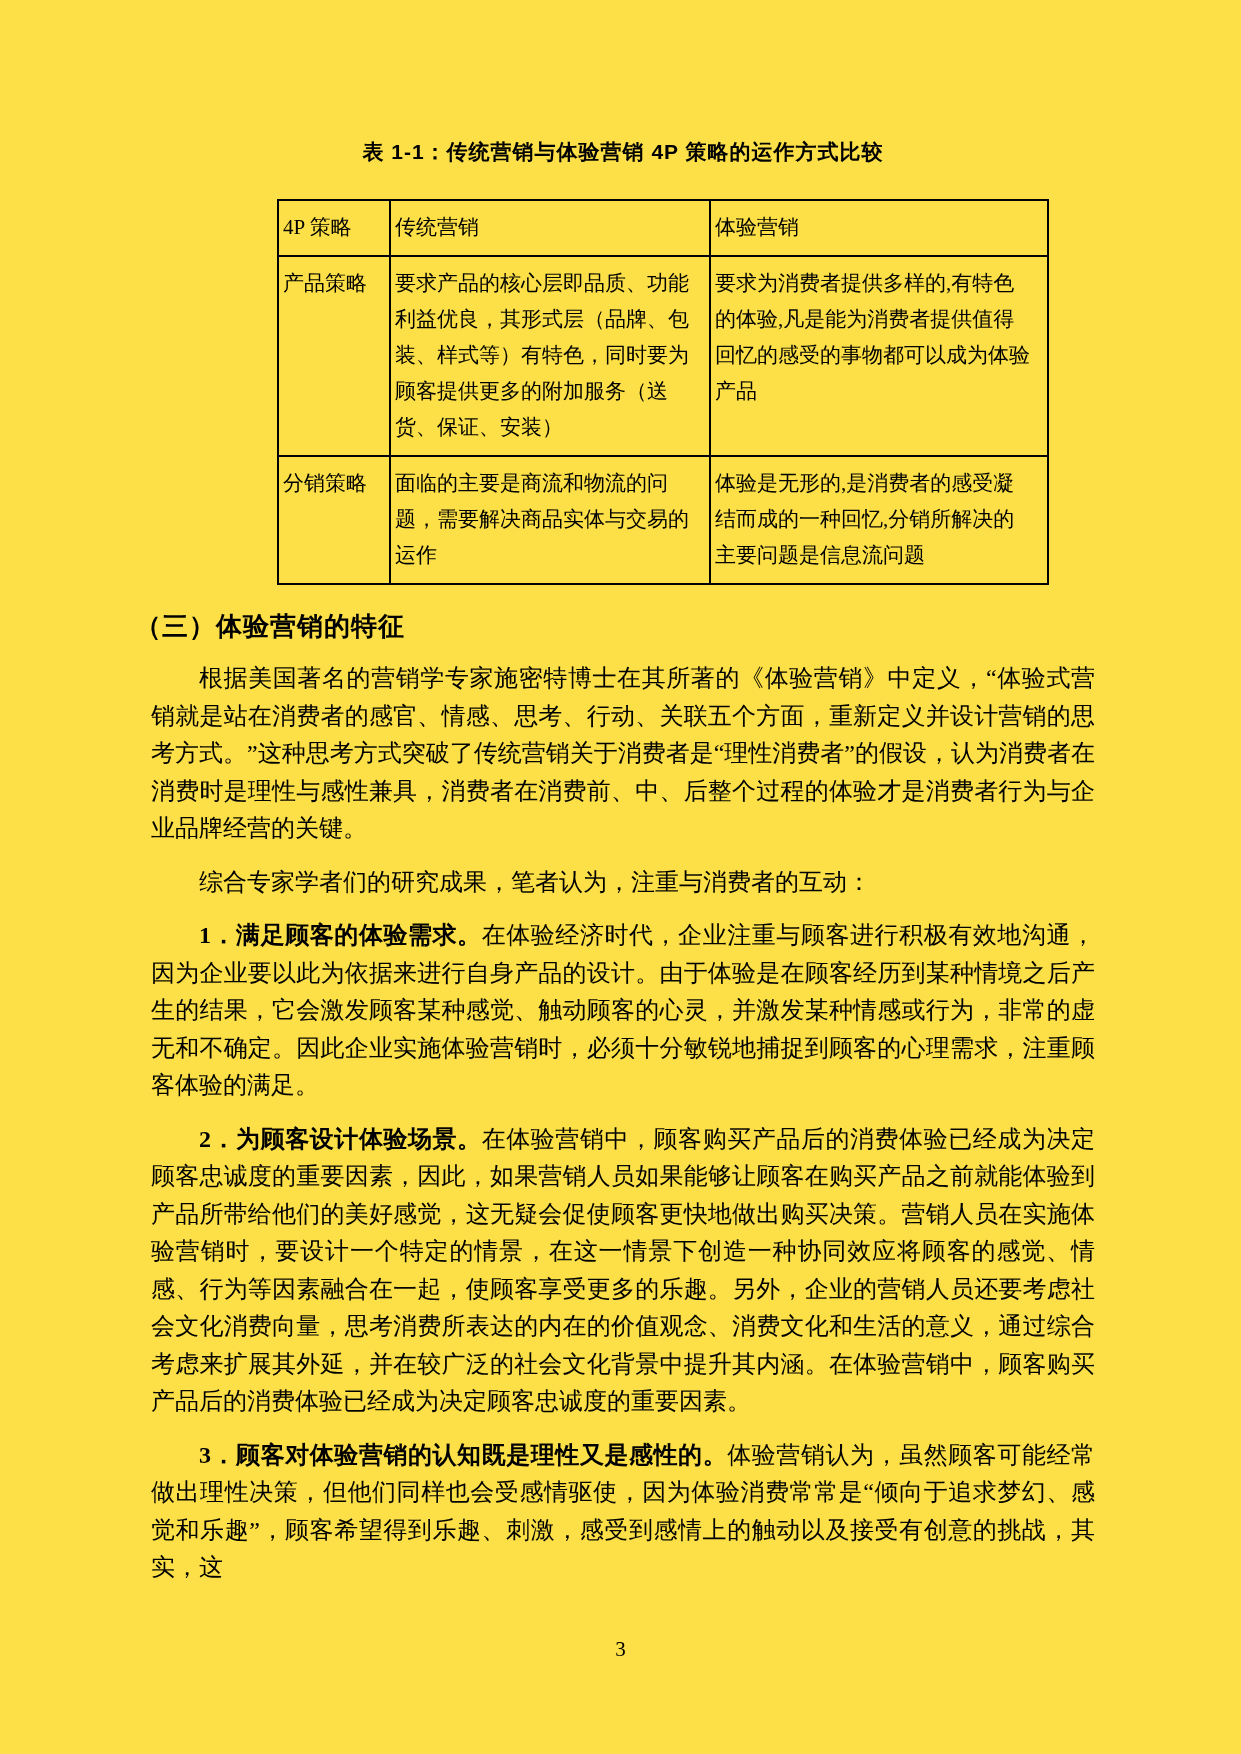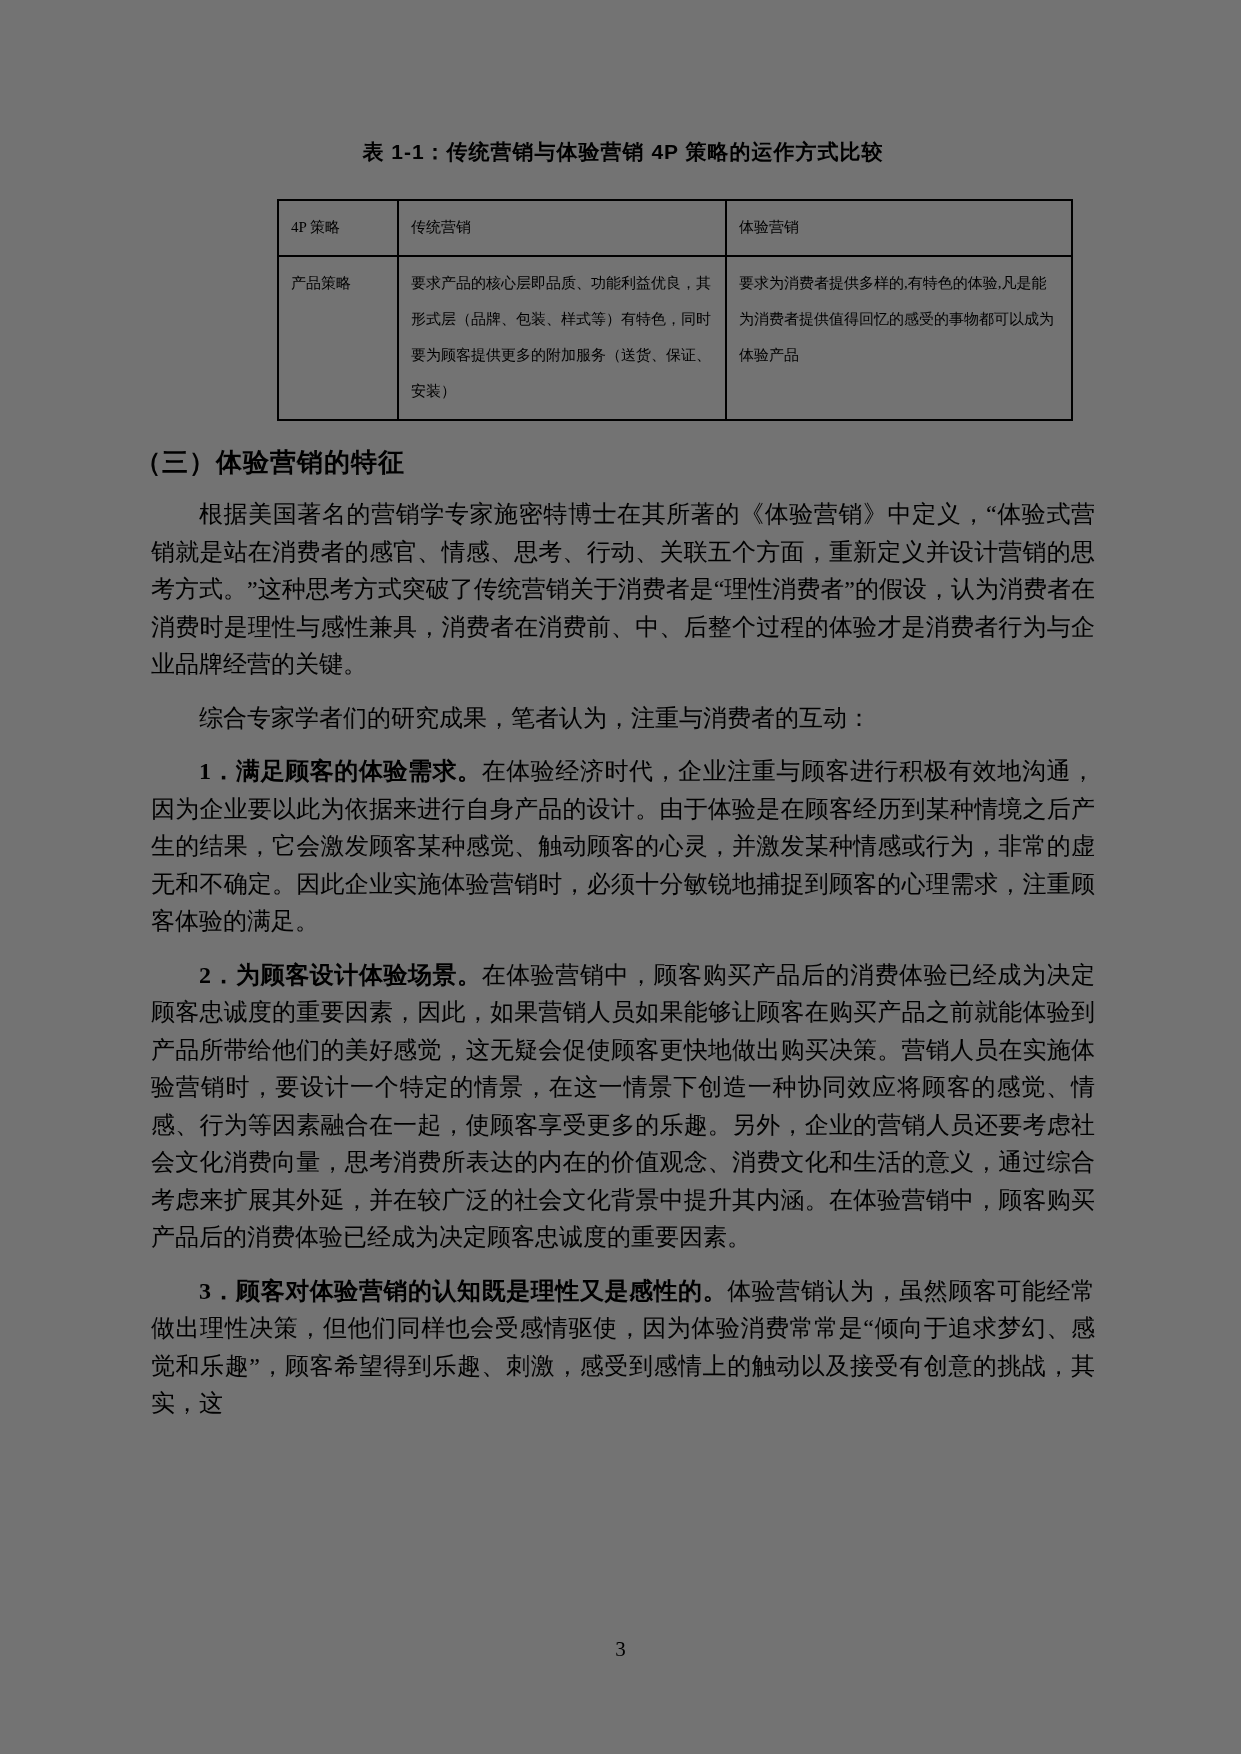--- a/index.html
+++ b/index.html
@@ -1,18 +1,18 @@
 <!DOCTYPE html>
 <html lang="zh"><head>
 <meta charset="utf-8">
 <style>
   html,body { margin:0; padding:0; background:#888; }
   .page {
     width:1241px; height:1754px;
-    background:#737373; color:#000;
+    background:#fde047; color:#000;
     font-family:"Liberation Serif", serif;
     position:relative; box-sizing:border-box;
     margin:0 auto;
     padding:138px 130px 0 135px;
     overflow:hidden;
   }
   .doc-title {
     text-align:center;
     font-family:"Liberation Sans", sans-serif;
     font-weight:bold;
@@ -24,23 +24,23 @@
     border-collapse:collapse;
     table-layout:fixed;
     margin-left:142px;
     width:716px;
   }
   table.cmp th, table.cmp td {
     border:2px solid #000;
     font-weight:normal;
     text-align:left;
     vertical-align:top;
-    font-size:15px;
+    font-size:21px;
     line-height:36px;
-    padding:8px 12px 10px 12px;
+    padding:8px 12px 10px 4px;
     word-break:break-all;
   }
   .c1 { width:94px; }
   .c2 { width:302px; }
   .c3 { width:320px; }
   .section-heading {
     font-family:"Liberation Sans", sans-serif;
     font-weight:bold;
     font-size:26px;
     letter-spacing:1px;
@@ -79,20 +79,25 @@
         <th class="c2">传统营销</th>
         <th class="c3">体验营销</th>
       </tr>
     </thead>
     <tbody>
       <tr>
         <td class="c1">产品策略</td>
         <td class="c2">要求产品的核心层即品质、功能利益优良，其形式层（品牌、包装、样式等）有特色，同时要为顾客提供更多的附加服务（送货、保证、安装）</td>
         <td class="c3">要求为消费者提供多样的,有特色的体验,凡是能为消费者提供值得回忆的感受的事物都可以成为体验产品</td>
       </tr>
+      <tr>
+        <td class="c1">分销策略</td>
+        <td class="c2">面临的主要是商流和物流的问题，需要解决商品实体与交易的运作</td>
+        <td class="c3">体验是无形的,是消费者的感受凝结而成的一种回忆,分销所解决的主要问题是信息流问题</td>
+      </tr>
     </tbody>
   </table>
 
   <h2 class="section-heading">（三）体验营销的特征</h2>
 
   <p class="para"><b></b><span>根据美国著名的营销学专家施密特博士在其所著的《体验营销》中定义，“体验式营销就是站在消费者的感官、情感、思考、行动、关联五个方面，重新定义并设计营销的思考方式。”这种思考方式突破了传统营销关于消费者是“理性消费者”的假设，认为消费者在消费时是理性与感性兼具，消费者在消费前、中、后整个过程的体验才是消费者行为与企业品牌经营的关键。</span></p>
 
   <p class="para"><b></b><span>综合专家学者们的研究成果，笔者认为，注重与消费者的互动：</span></p>
 
   <p class="para"><b>1．满足顾客的体验需求。</b><span>在体验经济时代，企业注重与顾客进行积极有效地沟通，因为企业要以此为依据来进行自身产品的设计。由于体验是在顾客经历到某种情境之后产生的结果，它会激发顾客某种感觉、触动顾客的心灵，并激发某种情感或行为，非常的虚无和不确定。因此企业实施体验营销时，必须十分敏锐地捕捉到顾客的心理需求，注重顾客体验的满足。</span></p>

